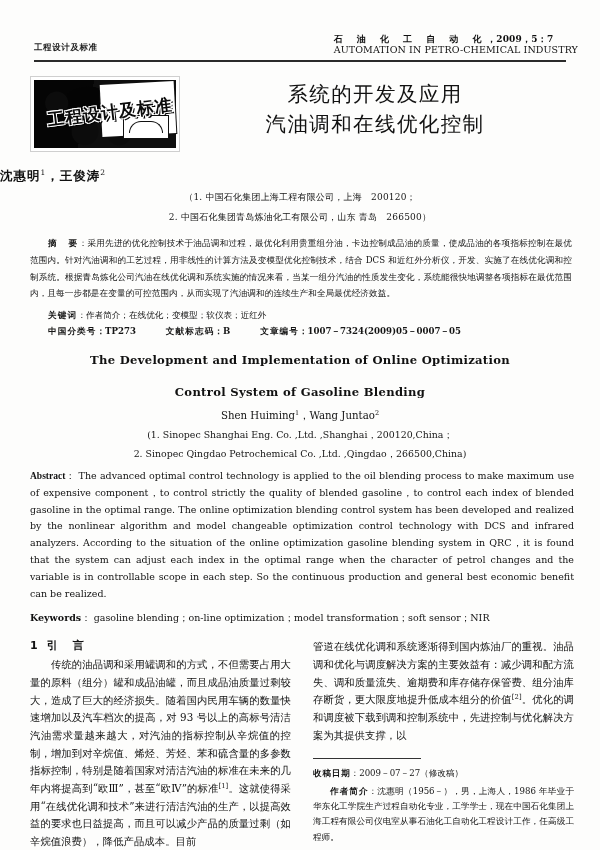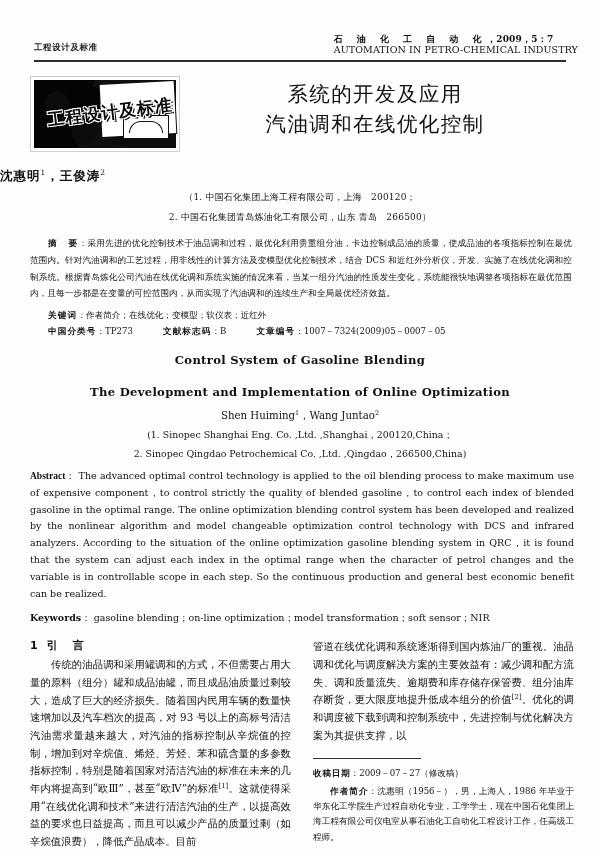--- a/index.html
+++ b/index.html
@@ -197,21 +197,21 @@
     margin: 3px 28px 0 30px;
     font-size: 8.6px;
     padding-left: 18px;
     color: #151515;
     display: flex;
     gap: 0;
   }
   .meta-line .seg { white-space: nowrap; }
   .meta-line .lab { font-weight: bold; letter-spacing: 1.1px; }
   .meta-line .seg + .seg { margin-left: 30px; }
-  .meta-line .val { font-family: "DejaVu Serif", "Liberation Serif", serif; }
+  .meta-line .val { font-family: "DejaVu Serif", "Liberation Serif", serif; font-weight: bold; }
 
   
   .title-en {
     text-align: center;
     margin-top: 14px;
     font-size: 11.6px;
     font-weight: bold;
     line-height: 1.55;
     letter-spacing: 0.3px;
     color: #111;
@@ -331,22 +331,22 @@
   <div class="kw-cn">
     <span class="lab">关键词</span><span>：</span><span>作者简介；在线优化；变模型；软仪表；近红外</span>
   </div>
 
   <div class="meta-line">
     <span class="seg"><span class="lab">中国分类号</span><span class="val">：TP273</span></span>
     <span class="seg"><span class="lab">文献标志码</span><span class="val">：B</span></span>
     <span class="seg"><span class="lab">文章编号</span><span class="val">：1007－7324(2009)05－0007－05</span></span>
   </div>
 
+  <div class="title-en">The Development and Implementation of Online Optimization</div>
   <div class="title-en">Control System of Gasoline Blending</div>
-  <div class="title-en">The Development and Implementation of Online Optimization</div>
 
   <div class="authors-en">
     <span>Shen Huiming</span><sup>1</sup><span>，Wang Juntao</span><sup>2</sup>
   </div>
   <div class="affil-en">(1. Sinopec Shanghai Eng. Co. ,Ltd. ,Shanghai，200120,China；</div>
   <div class="affil-en">2. Sinopec Qingdao Petrochemical Co. ,Ltd. ,Qingdao，266500,China)</div>
 
   <div class="abstract-en">
     <span class="lab">Abstract</span><span>：</span> <span>The advanced optimal control technology is applied to the oil blending process to make maximum use of expensive component，to control strictly the quality of blended gasoline，to control each index of blended gasoline in the optimal range. The online optimization blending control system has been developed and realized by the nonlinear algorithm and model changeable optimization control technology with DCS and infrared analyzers. According to the situation of the online optimization gasoline blending system in QRC，it is found that the system can adjust each index in the optimal range when the character of petrol changes and the variable is in controllable scope in each step. So the continuous production and general best economic benefit can be realized.</span>
   </div>

